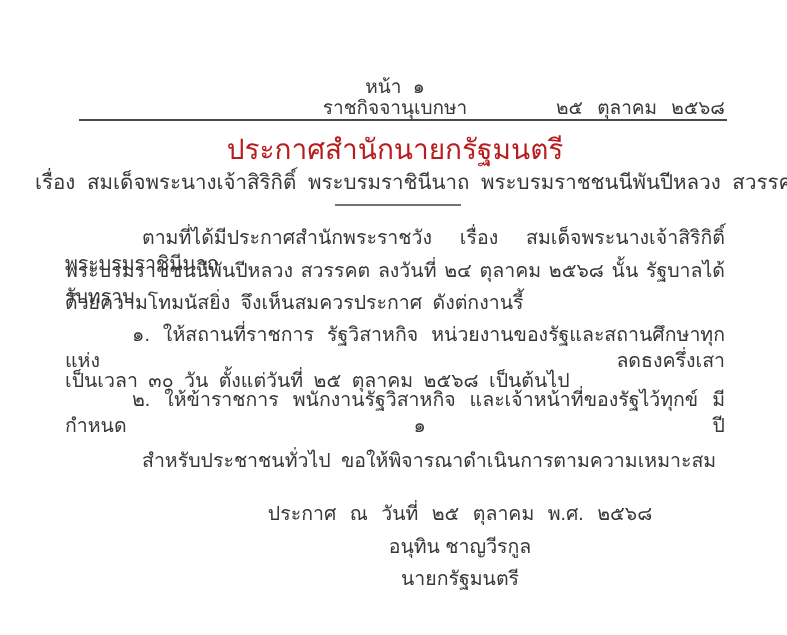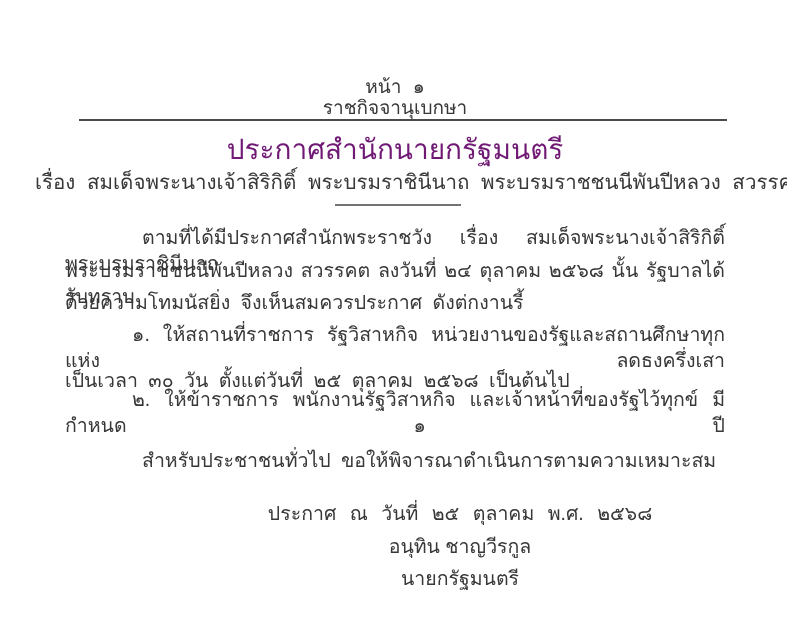--- a/index.html
+++ b/index.html
@@ -35,21 +35,21 @@
   .header-rule {
     top: 119px; left: 79px; width: 648px; height: 2px;
     background: #4a4a4a;
   }
 
   
   .doc-title {
     top: 132px; left: 65px; width: 660px;
     text-align: center;
     font-size: 28px; line-height: 36px;
-    color: #701a75;
+    color: #b91c1c;
   }
   .doc-subject {
     top: 167px; left: 35px; width: 720px;
     text-align: center;
     font-size: 20.5px; line-height: 30px;
     word-spacing: 6px;
     white-space: nowrap;
   }
   .title-divider {
     top: 204px; left: 335px; width: 126px; height: 2px;
@@ -91,20 +91,21 @@
 </style>
 </head>
 <body>
 
 <div class="page">
 
   <div class="abs page-label">หน้า ๑</div>
 
   <div class="abs header-row">
     <span class="header-center">ราชกิจจานุเบกษา</span>
+    <span class="header-right">๒๕ ตุลาคม ๒๕๖๘</span>
   </div>
 
   <div class="abs header-rule"></div>
 
   <div class="abs doc-title">ประกาศสำนักนายกรัฐมนตรี</div>
   <div class="abs doc-subject">เรื่อง สมเด็จพระนางเจ้าสิริกิติ์ พระบรมราชินีนาถ พระบรมราชชนนีพันปีหลวง สวรรคต</div>
   <div class="abs title-divider"></div>
 
   <div class="abs body-line bl-1 just ind-para">ตามที่ได้มีประกาศสำนักพระราชวัง เรื่อง สมเด็จพระนางเจ้าสิริกิติ์ พระบรมราชินีนาถ</div>
   <div class="abs body-line bl-2 just">พระบรมราชชนนีพันปีหลวง สวรรคต ลงวันที่ ๒๔ ตุลาคม ๒๕๖๘ นั้น รัฐบาลได้รับทราบ</div>

